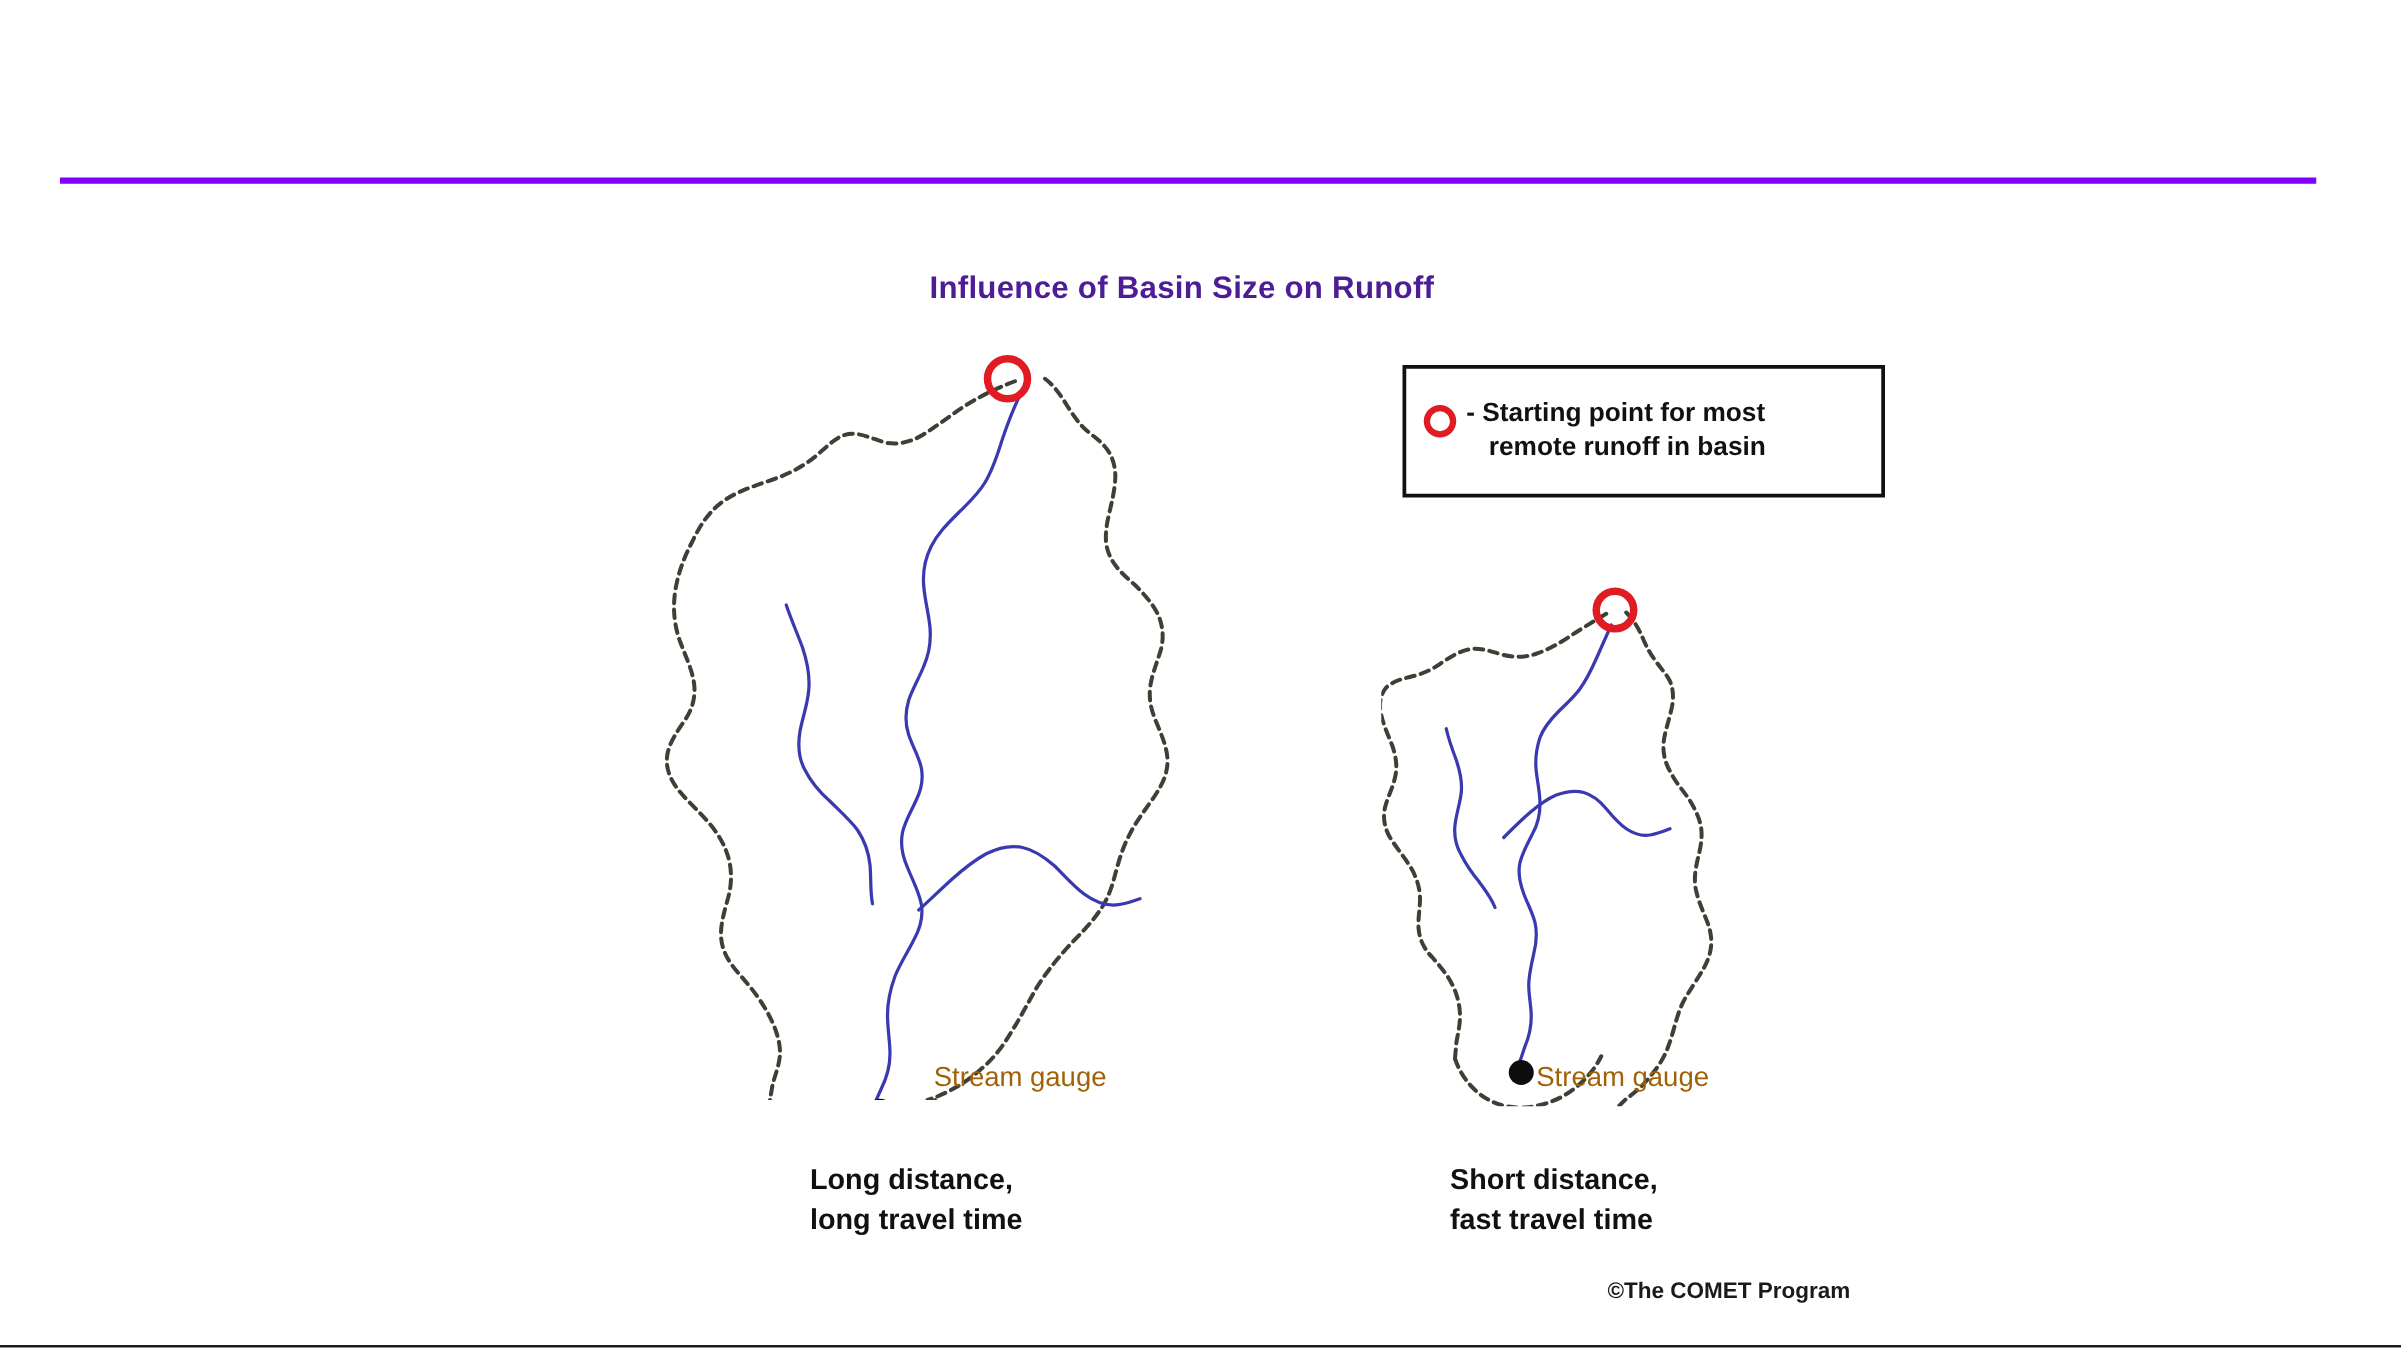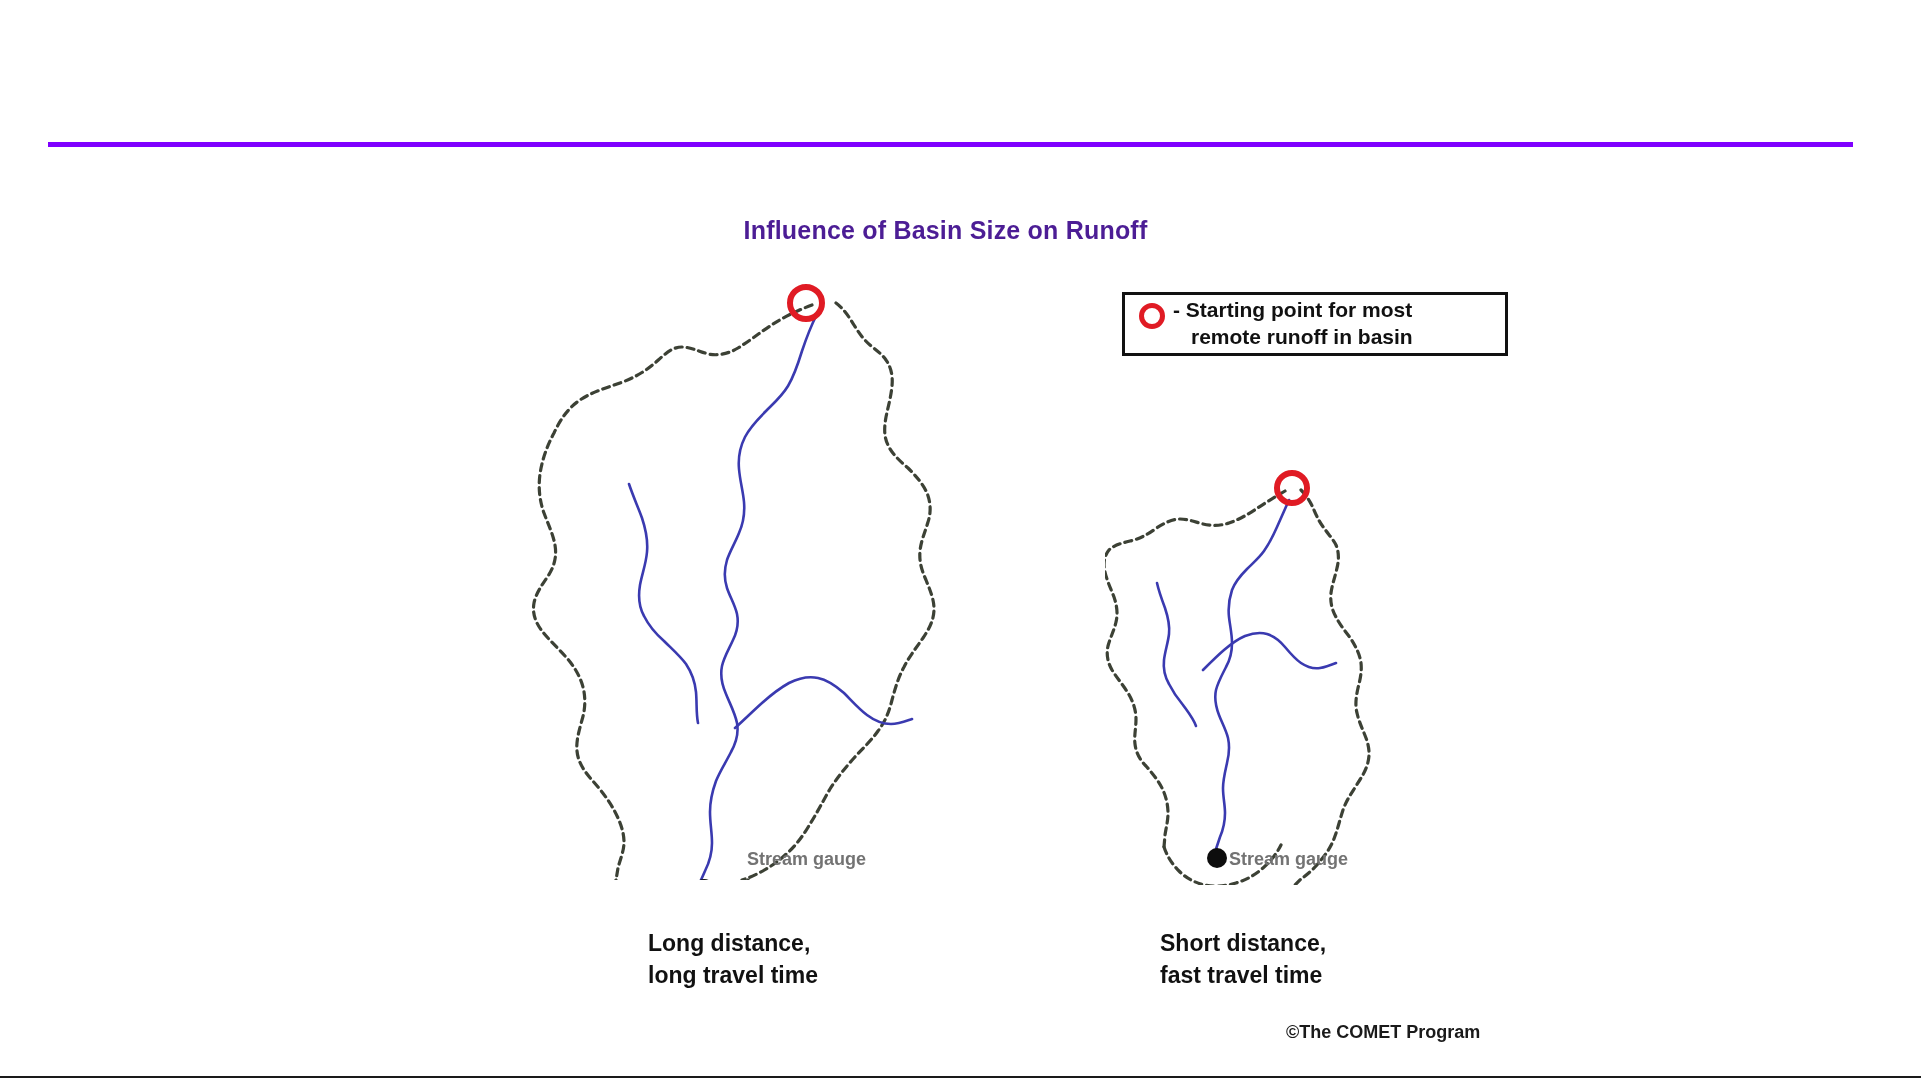--- a/index.html
+++ b/index.html
@@ -62,21 +62,21 @@
     display: inline-block;
     transform: translateX(-15px);
   }
 
   
   .legend-box {
     position: absolute;
     left: 1122px;
     top: 292px;
     width: 386px;
-    height: 64px;
+    height: 106px;
     border: 3px solid #111111;
     background: #ffffff;
     box-sizing: border-box;
     display: flex;
     align-items: center;
     padding-left: 14px;
   }
   .legend-marker {
     width: 26px;
     height: 26px;
@@ -120,23 +120,23 @@
   .start-ring {
     fill: none;
     stroke: #e01b24;
     stroke-width: 6;
   }
   .gauge-dot { fill: #0d0d0d; }
 
   
   .gauge-label {
     position: absolute;
-    font-size: 18px;
-    font-weight: bold;
-    color: #737373;
+    font-size: 22px;
+    font-weight: normal;
+    color: #a16207;
     white-space: nowrap;
   }
   .gauge-label-left  { left: 747px;  top: 849px; }
   .gauge-label-right { left: 1229px; top: 849px; }
 
   
   .caption {
     position: absolute;
     font-size: 23px;
     font-weight: bold;

